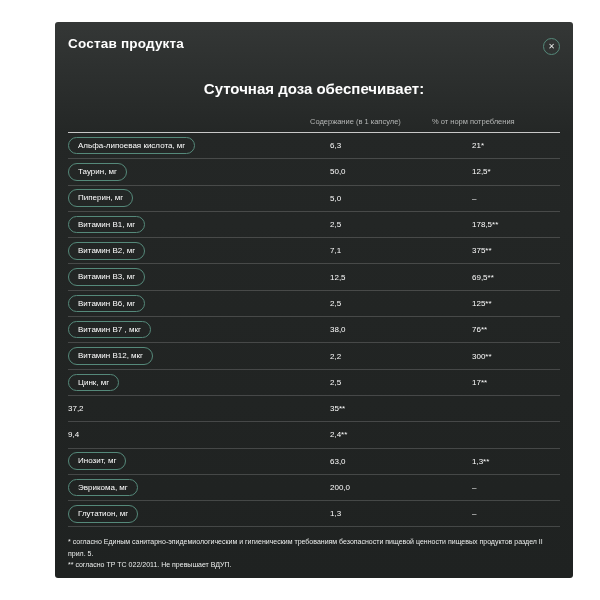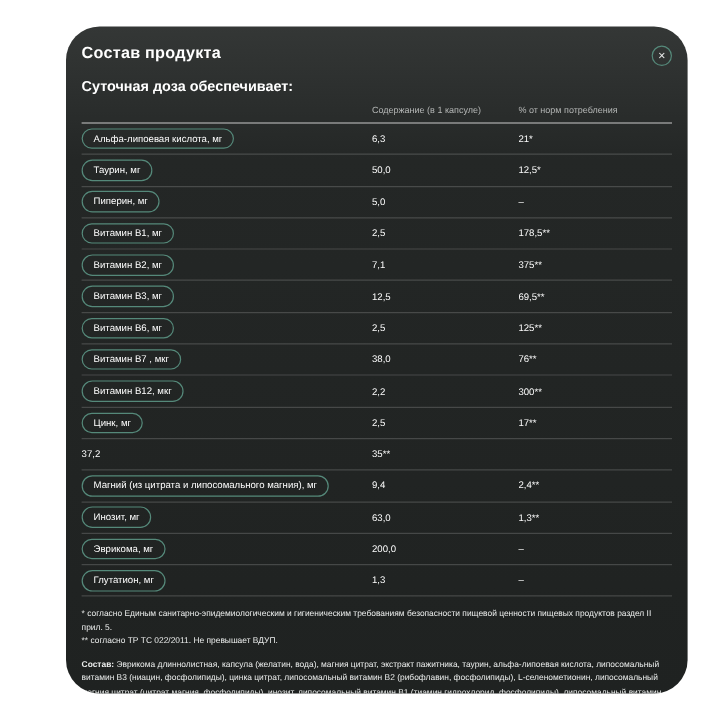--- a/index.html
+++ b/index.html
@@ -1,31 +1,31 @@
 <!DOCTYPE html>
 <html><head>
 <meta charset="utf-8">
 <style>
   html,body{margin:0;padding:0;width:600px;height:600px;background:#ffffff;
     font-family:"Liberation Sans",sans-serif;-webkit-font-smoothing:antialiased;}
   .modal{position:absolute;left:55px;top:22px;width:518px;height:556px;
-    border-radius:28px;overflow:hidden;box-sizing:border-box;
+    border-radius:3px;overflow:hidden;box-sizing:border-box;
     background:linear-gradient(180deg,#343736 0%,#242726 20%,#1f2221 100%);
     color:#ffffff;}
   .modal-inner{padding:14px 13px 10px 13px;box-sizing:border-box;}
   .title-row{display:flex;align-items:flex-start;justify-content:space-between;}
   .title{font-size:13.5px;font-weight:bold;letter-spacing:.2px;}
   .close-btn{width:17px;height:17px;border:1px solid #55897a;border-radius:50%;
     display:flex;align-items:center;justify-content:center;cursor:pointer;
     font-size:8px;color:#e8eae9;box-sizing:border-box;margin-top:2px;}
-  .subtitle{font-size:12px;font-weight:bold;margin-top:10px;}
+  .subtitle{font-size:15px;font-weight:bold;margin-top:25px;text-align:center;}
   .grid{display:grid;grid-template-columns:242px 122px 1fr;align-items:center;}
-  .col-headers{margin-top:6px;height:13px;font-size:7.5px;color:#b5b7b6;}
+  .col-headers{margin-top:18px;height:13px;font-size:7.5px;color:#b5b7b6;}
   .table{border-top:1px solid rgba(255,255,255,.75);margin-top:4px;}
-  .trow{height:26.3px;border-bottom:1px solid rgba(255,255,255,.17);box-sizing:border-box;}
+  .trow{height:26.3px;border-bottom:1px solid rgba(255,255,255,.17);box-sizing:border-box;gap:20px;}
   .cell{font-size:8px;color:#fdfdfd;}
   .pill{display:inline-block;border:1px solid #55897a;border-radius:999px;
     padding:3px 9px 3.5px 9px;font-size:8px;color:#ffffff;white-space:nowrap;}
   .footnotes{margin-top:9px;font-size:7px;line-height:1.6;color:#eceeed;}
   .composition{margin-top:9px;font-size:7px;line-height:1.62;color:#eceeed;}
   .bold{font-weight:bold;}
 </style>
 </head>
 <body>
 
@@ -96,21 +96,20 @@
         <div class="trow grid">
           <div class="cell"><span class="pill">Цинк, мг</span></div>
           <div class="cell">2,5</div>
           <div class="cell">17**</div>
         </div>
         <div class="trow grid">
           <div class="cell">37,2</div>
           <div class="cell">35**</div>
         </div>
         <div class="trow grid">
-          <div class="cell"><span class="pill">Магний (из цитрата и липосомального магния), мг</span></div>
           <div class="cell">9,4</div>
           <div class="cell">2,4**</div>
         </div>
         <div class="trow grid">
           <div class="cell"><span class="pill">Инозит, мг</span></div>
           <div class="cell">63,0</div>
           <div class="cell">1,3**</div>
         </div>
         <div class="trow grid">
           <div class="cell"><span class="pill">Эврикома, мг</span></div>

